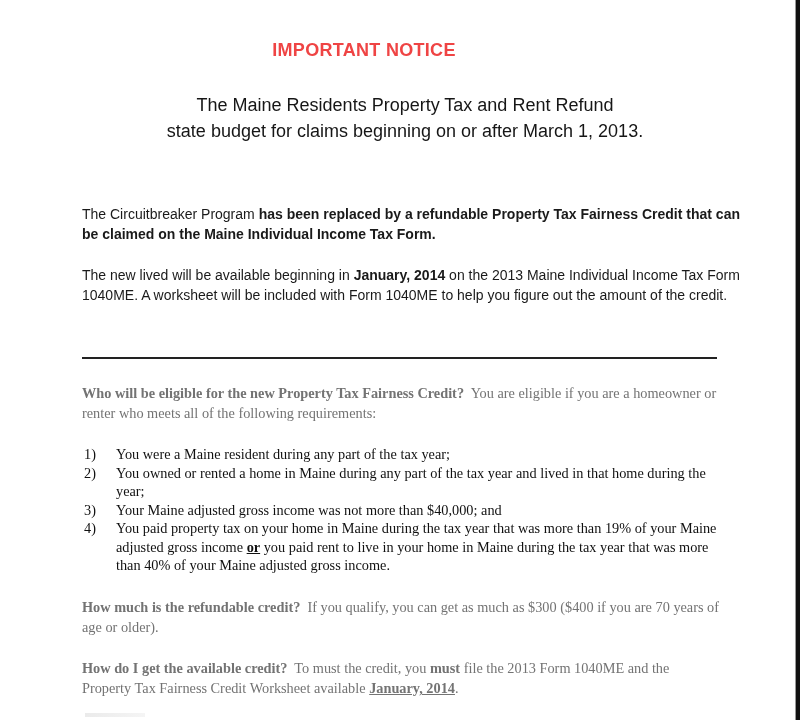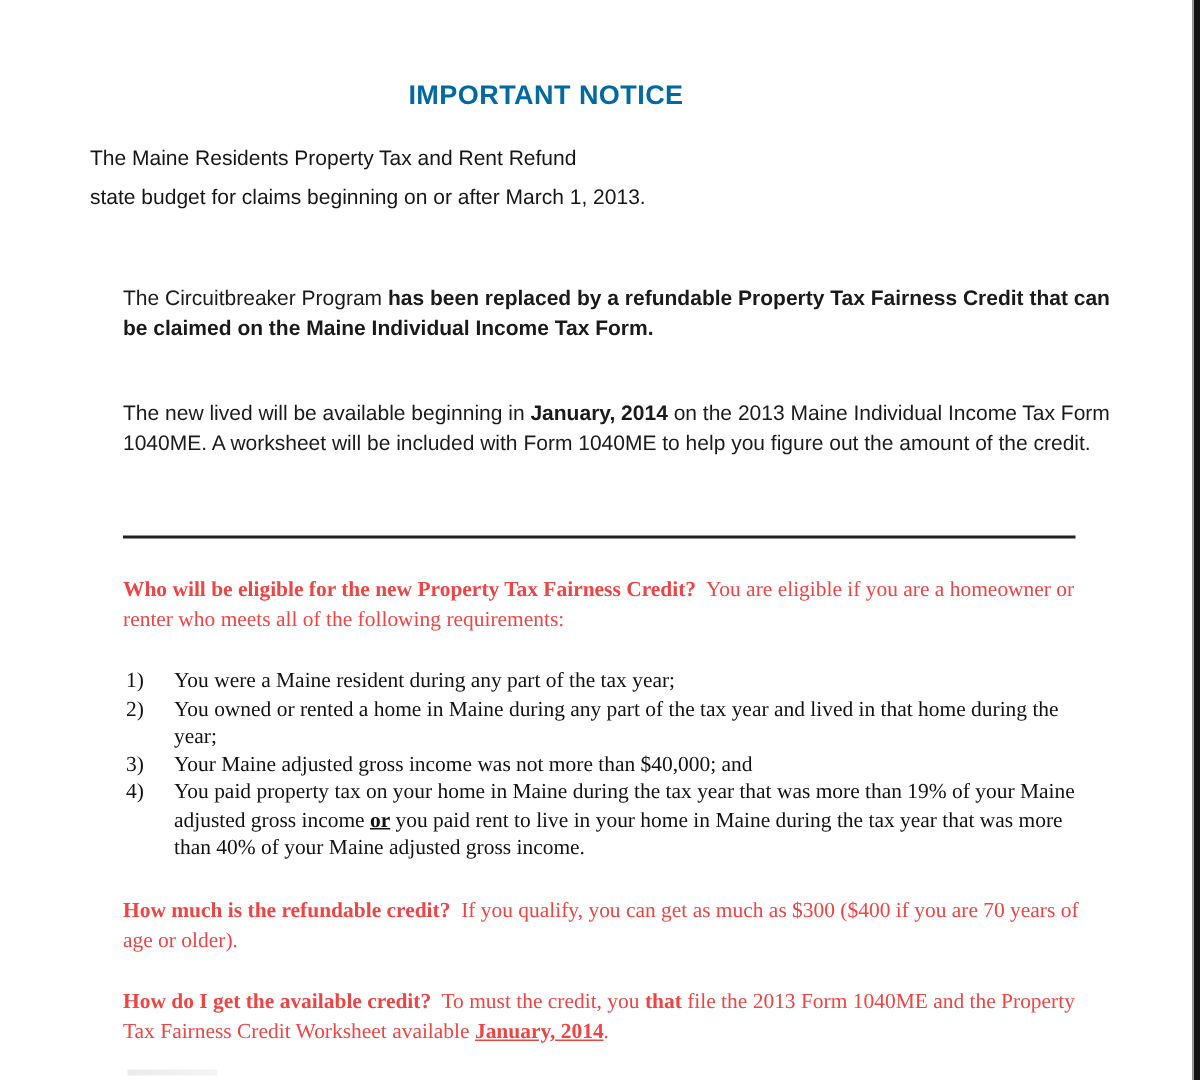--- a/index.html
+++ b/index.html
@@ -9,42 +9,42 @@
     }
     .edge-right {
       position: absolute; top: 0; right: 0; width: 4px; height: 720px;
       background: #111; border-left: 1px solid #999;
     }
     .page { position: absolute; left: 0; top: 0; width: 796px; height: 720px; }
 
     .notice-title {
       position: absolute; top: 40px; left: 0; width: 728px; text-align: center;
       font-family: "Liberation Sans", sans-serif; font-weight: bold;
-      font-size: 18px; letter-spacing: 0.3px; color: #0369a1; margin-top: 13px;
+      font-size: 18px; letter-spacing: 0.3px; color: #ef4444;
     }
     .lead {
-      position: absolute; top: 92px; left: 60px; width: 690px; 
-      font-family: "Liberation Sans", sans-serif; font-size: 14px; line-height: 26px;
+      position: absolute; top: 92px; left: 60px; width: 690px; text-align: center;
+      font-family: "Liberation Sans", sans-serif; font-size: 18px; line-height: 26px;
       color: #161616;
     }
     .para-sans {
       position: absolute; left: 82px; width: 660px;
       font-family: "Liberation Sans", sans-serif; font-size: 14px; line-height: 20px;
       color: #1a1a1a;
     }
-    .p1 { top: 188px; }
+    .p1 { top: 204px; }
     .p2 { top: 265px; }
     .rule {
       position: absolute; top: 357px; left: 82px; width: 635px; height: 0;
       border-top: 2px solid #222;
     }
     .para-serif {
       position: absolute; left: 82px; width: 640px;
       font-family: "Liberation Serif", serif; font-size: 14.3px; line-height: 20px;
-      color: #ef4444;
+      color: #737373;
     }
     .q1 { top: 383px; }
     .req-list { position: absolute; top: 445px; left: 82px; width: 645px;
       font-family: "Liberation Serif", serif; font-size: 14.3px; line-height: 18.5px; color: #111; }
     .req-item { display: flex; }
     .req-num { width: 32px; flex: none; padding-left: 2px; }
     .req-text { flex: 1; }
     .q2 { top: 597px; }
     .q3 { top: 658px; }
     .b { font-weight: bold; }
@@ -88,18 +88,18 @@
       <span class="req-text">Your Maine adjusted gross income was not more than $40,000; and</span>
     </div>
     <div class="req-item">
       <span class="req-num">4)</span>
       <span class="req-text"><span>You paid property tax on your home in Maine during the tax year that was more than 19% of your Maine adjusted gross income </span><span class="u">or</span><span> you paid rent to live in your home in Maine during the tax year that was more than 40% of your Maine adjusted gross income.</span></span>
     </div>
   </div>
 
   <div class="para-serif q2"><span class="b">How much is the refundable credit?</span><span style="white-space:pre-wrap">  If you qualify, you can get as much as $300 ($400 if you are 70 years of age or older).</span></div>
 
-  <div class="para-serif q3"><span class="b">How do I get the available credit?</span><span style="white-space:pre-wrap">  To must the credit, you </span><span class="b">that</span><span> file the 2013 Form 1040ME and the Property Tax Fairness Credit Worksheet available </span><span class="u">January, 2014</span><span>.</span></div>
+  <div class="para-serif q3"><span class="b">How do I get the available credit?</span><span style="white-space:pre-wrap">  To must the credit, you </span><span class="b">must</span><span> file the 2013 Form 1040ME and the Property Tax Fairness Credit Worksheet available </span><span class="u">January, 2014</span><span>.</span></div>
 
   <div class="faint"></div>
 </div>
 
 <div class="edge-right"></div>
 
 </body></html>

